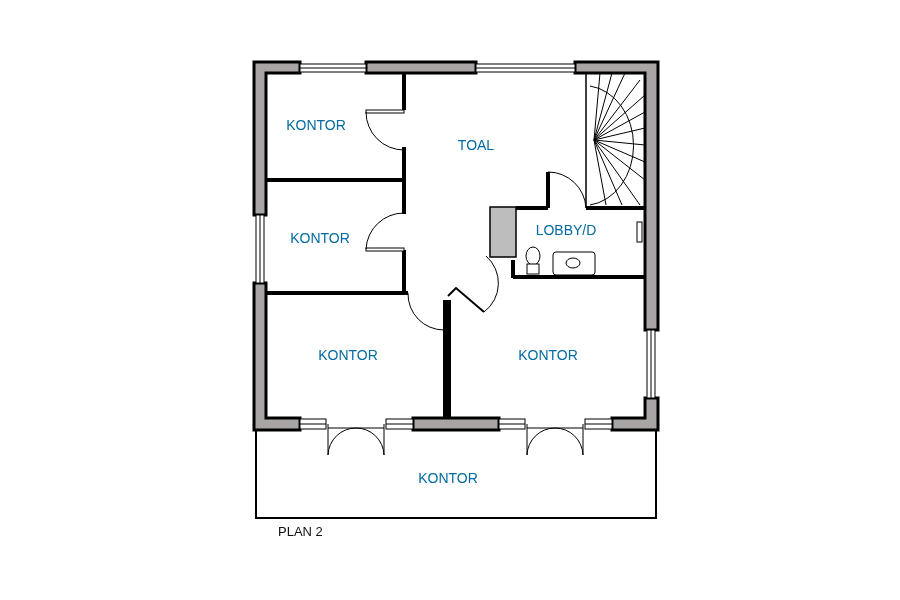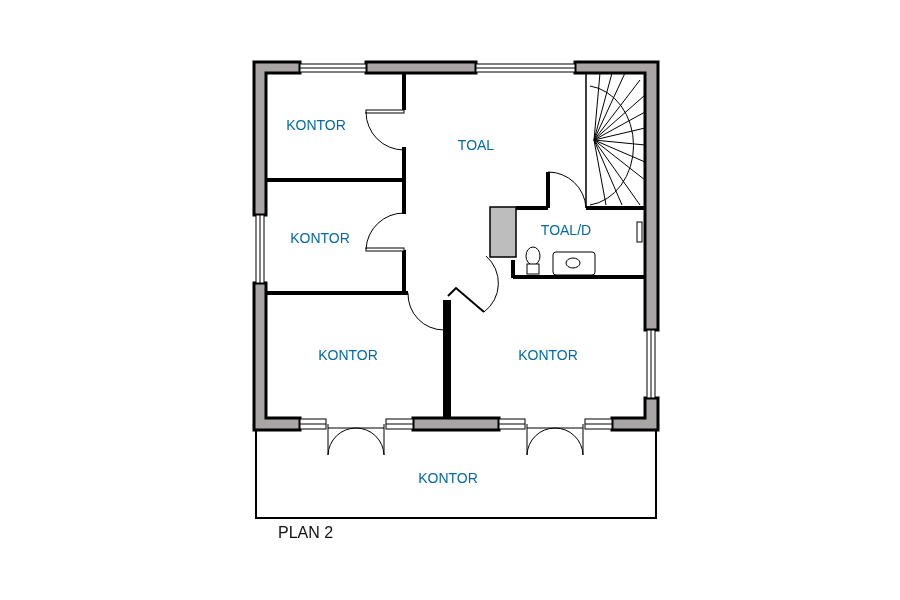--- a/index.html
+++ b/index.html
@@ -1,19 +1,19 @@
 <!DOCTYPE html>
 <html><head>
 <meta charset="utf-8">
 <style>
   html,body{margin:0;padding:0;background:#fff;}
   body{width:900px;height:600px;position:relative;overflow:hidden;font-family:"Liberation Sans",sans-serif;}
   svg{position:absolute;left:0;top:0;}
   .lbl{position:absolute;font-size:14px;color:#0369a1;white-space:nowrap;transform:translate(-50%,-50%);}
-  .plan{position:absolute;left:278px;top:524px;font-size:16px;color:#111;}
+  .plan{position:absolute;left:278px;top:524px;font-size:13px;color:#111;}
 </style>
 </head>
 <body>
 
 <svg width="900" height="600" viewBox="0 0 900 600">
 
   <g fill="#a9a5a5" stroke="#000" stroke-width="3">
 
     <path d="M254 62 H300 V73 H266 V215 H254 Z"></path>
 
@@ -107,17 +107,17 @@
     <ellipse cx="573" cy="263" rx="7" ry="5"></ellipse>
     <rect x="637" y="222" width="5" height="20"></rect>
   </g>
 
   <path d="M256 430 V518 H656 V430" stroke="#000" stroke-width="2" fill="none"></path>
 </svg>
 
 <div class="lbl" style="left:316px;top:125px">KONTOR</div>
 <div class="lbl" style="left:476px;top:145px">TOAL</div>
 <div class="lbl" style="left:320px;top:238px">KONTOR</div>
-<div class="lbl" style="left:566px;top:230px">TOAL/D</div>
+<div class="lbl" style="left:566px;top:230px">LOBBY/D</div>
 <div class="lbl" style="left:348px;top:355px">KONTOR</div>
 <div class="lbl" style="left:548px;top:355px">KONTOR</div>
 <div class="lbl" style="left:448px;top:478px">KONTOR</div>
 <div class="plan">PLAN 2</div>
 
 </body></html>

